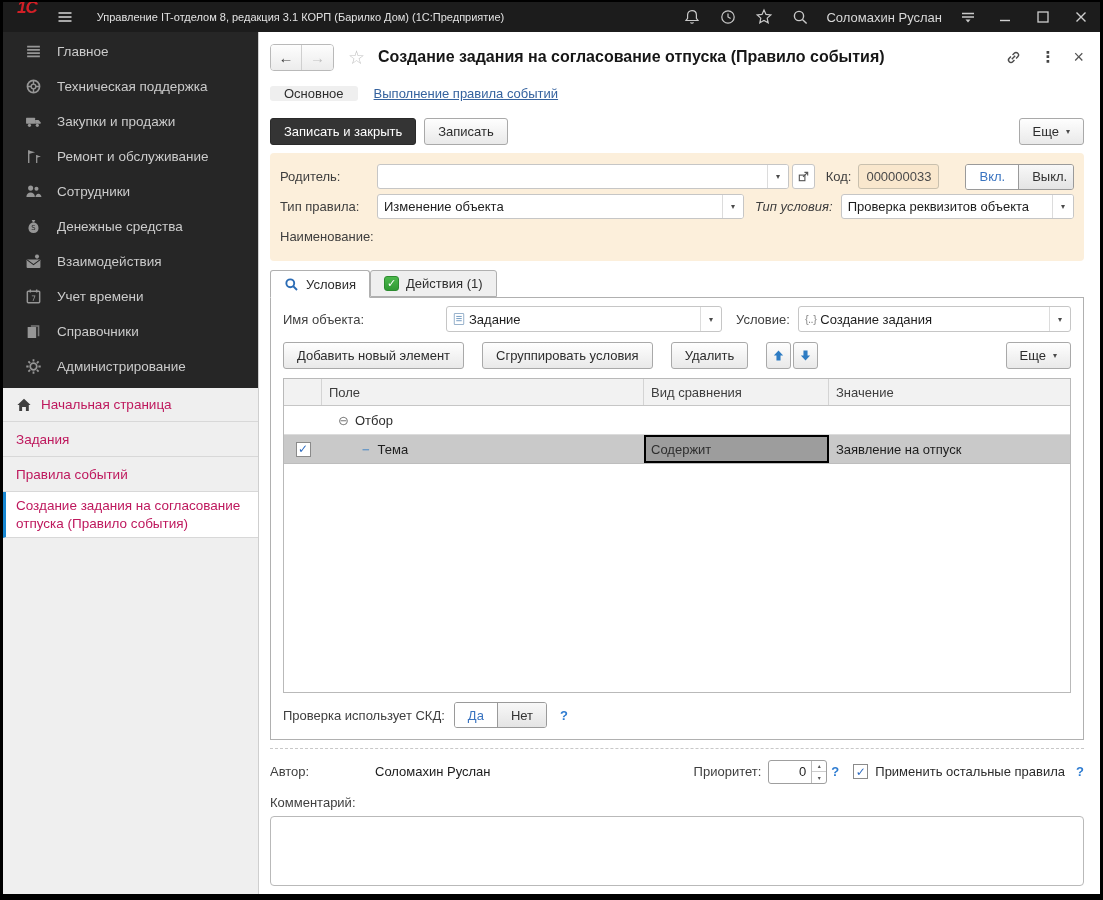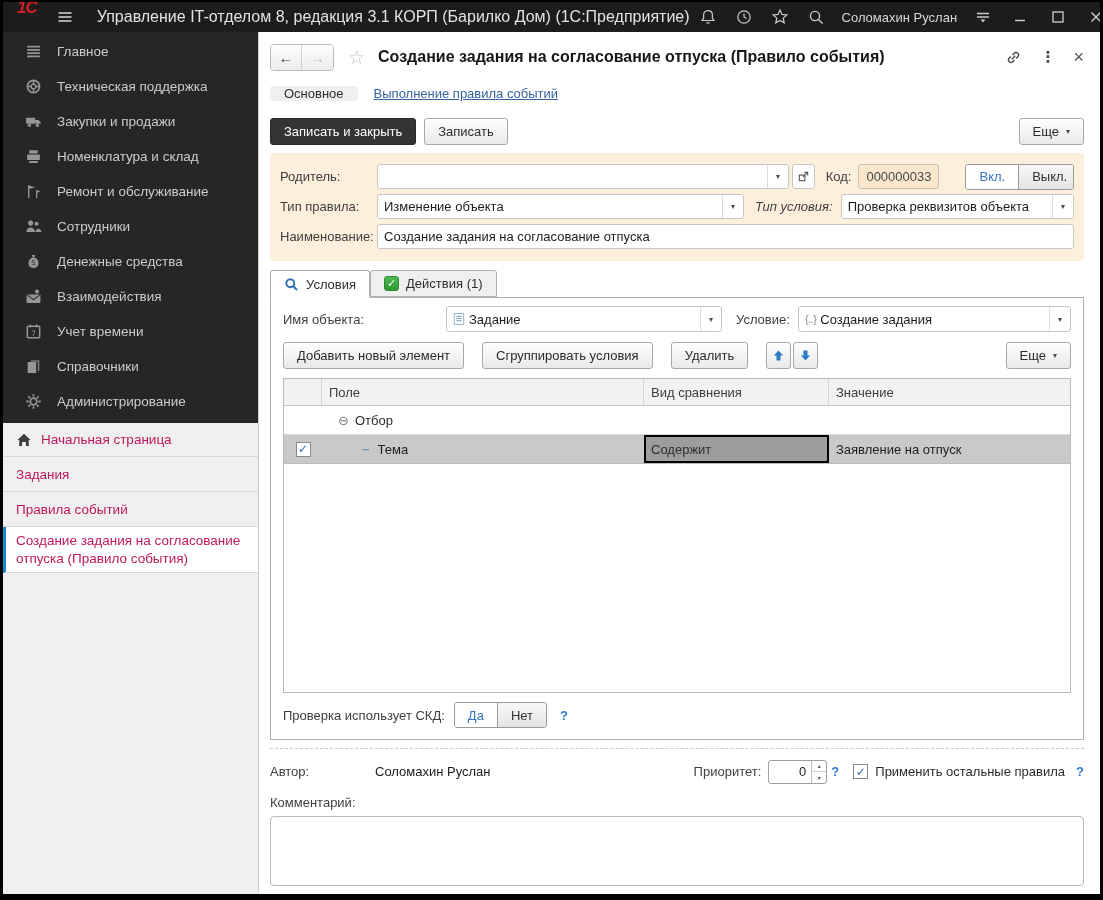--- a/index.html
+++ b/index.html
@@ -6,21 +6,21 @@
   html,body { background:#888; }
   body { font-family: "Liberation Sans", "DejaVu Sans", sans-serif; font-size:13px; }
   .window { width:1103px; height:900px; border-left:3px solid #000; border-right:3px solid #000;
             border-top:2px solid #000; border-bottom:6px solid #000; background:#fff;
             display:flex; flex-direction:column; overflow:hidden; }
 
   
   .titlebar { height:30px; background:#1c1c1c; display:flex; align-items:center; flex:0 0 30px; }
   .tb-logo { color:#d21f26; font-weight:bold; font-style:italic; font-size:17px; margin:0 10px 18px 14px; letter-spacing:-1px; }
   .tb-ico { display:inline-flex; width:18px; height:18px; align-items:center; justify-content:center; margin:0 9px; }
-  .tb-title { color:#e2e2e2; font-size:16px; margin-left:14px; white-space:nowrap; }
+  .tb-title { color:#e2e2e2; font-size:11px; margin-left:14px; white-space:nowrap; }
   .tb-right { margin-left:auto; display:flex; align-items:center; }
   .tb-user { color:#d8d8d8; margin:0 8px; white-space:nowrap; }
   .tb-win { margin:0 10px; }
 
   
   .app-body { flex:1; display:flex; min-height:0; }
 
   
   .sidebar { width:256px; flex:0 0 256px; display:flex; flex-direction:column; background:#efefef; border-right:1px solid #cfcfcf; }
   .side-dark { background:#262626; padding:2px 0 4px 0; }
@@ -230,30 +230,20 @@
                 <rect x="1" y="4.5" width="8.5" height="5.5" rx="0.5"></rect>
                 <path d="M9.5 6.5h3.2l2 2.2v1.3H9.5z"></path>
                 <circle cx="4.2" cy="11.6" r="1.5"></circle>
                 <circle cx="11.6" cy="11.6" r="1.5"></circle>
               </svg>
             </span>
           <span class="slabel">Закупки и продажи</span>
         </div>
         <div class="sitem">
           <span class="sicon">
-              <svg viewBox="0 0 16 16" width="17" height="17" fill="#969696">
-                <rect x="4" y="2" width="8" height="3.2" rx="0.4"></rect>
-                <rect x="2" y="6.2" width="12" height="5" rx="0.6"></rect>
-                <rect x="4" y="12.2" width="8" height="1.8" rx="0.3"></rect>
-              </svg>
-            </span>
-          <span class="slabel">Номенклатура и склад</span>
-        </div>
-        <div class="sitem">
-          <span class="sicon">
               <svg viewBox="0 0 16 16" width="17" height="17" fill="#969696" stroke="#969696">
                 <path d="M3.5 2v12" stroke-width="1.3" fill="none"></path>
                 <path d="M3.5 2.3l6 1.6-6 1.8z" stroke="none"></path>
                 <path d="M11 6.5V14" stroke-width="1.2" fill="none"></path>
                 <path d="M11 6.8l4 1.1-4 1.2z" stroke="none"></path>
               </svg>
             </span>
           <span class="slabel">Ремонт и обслуживание</span>
         </div>
         <div class="sitem">
@@ -408,23 +398,20 @@
           <span class="flabel" style="width:auto;flex:0 0 auto;margin-left:11px;margin-right:8px;font-style:italic;">Тип условия:</span>
           <div class="finput" style="flex:1;">
             <span class="txt">Проверка реквизитов объекта</span>
             <span class="dd">
                 <span class="car">▾</span>
               </span>
           </div>
         </div>
         <div class="frow">
           <span class="flabel">Наименование:</span>
-          <div class="finput" style="flex:1;">
-            <span class="txt">Создание задания на согласование отпуска</span>
-          </div>
         </div>
       </div>
 
       <div class="ctabs">
         <div class="ctab active">
           <span style="display:inline-flex;">
             <svg viewBox="0 0 16 16" width="15" height="15" fill="none" stroke="#2b6cb5" stroke-width="2">
                 <circle cx="6.7" cy="6.7" r="4.2"></circle>
                 <path d="M9.9 9.9l4 4"></path>
               </svg>

